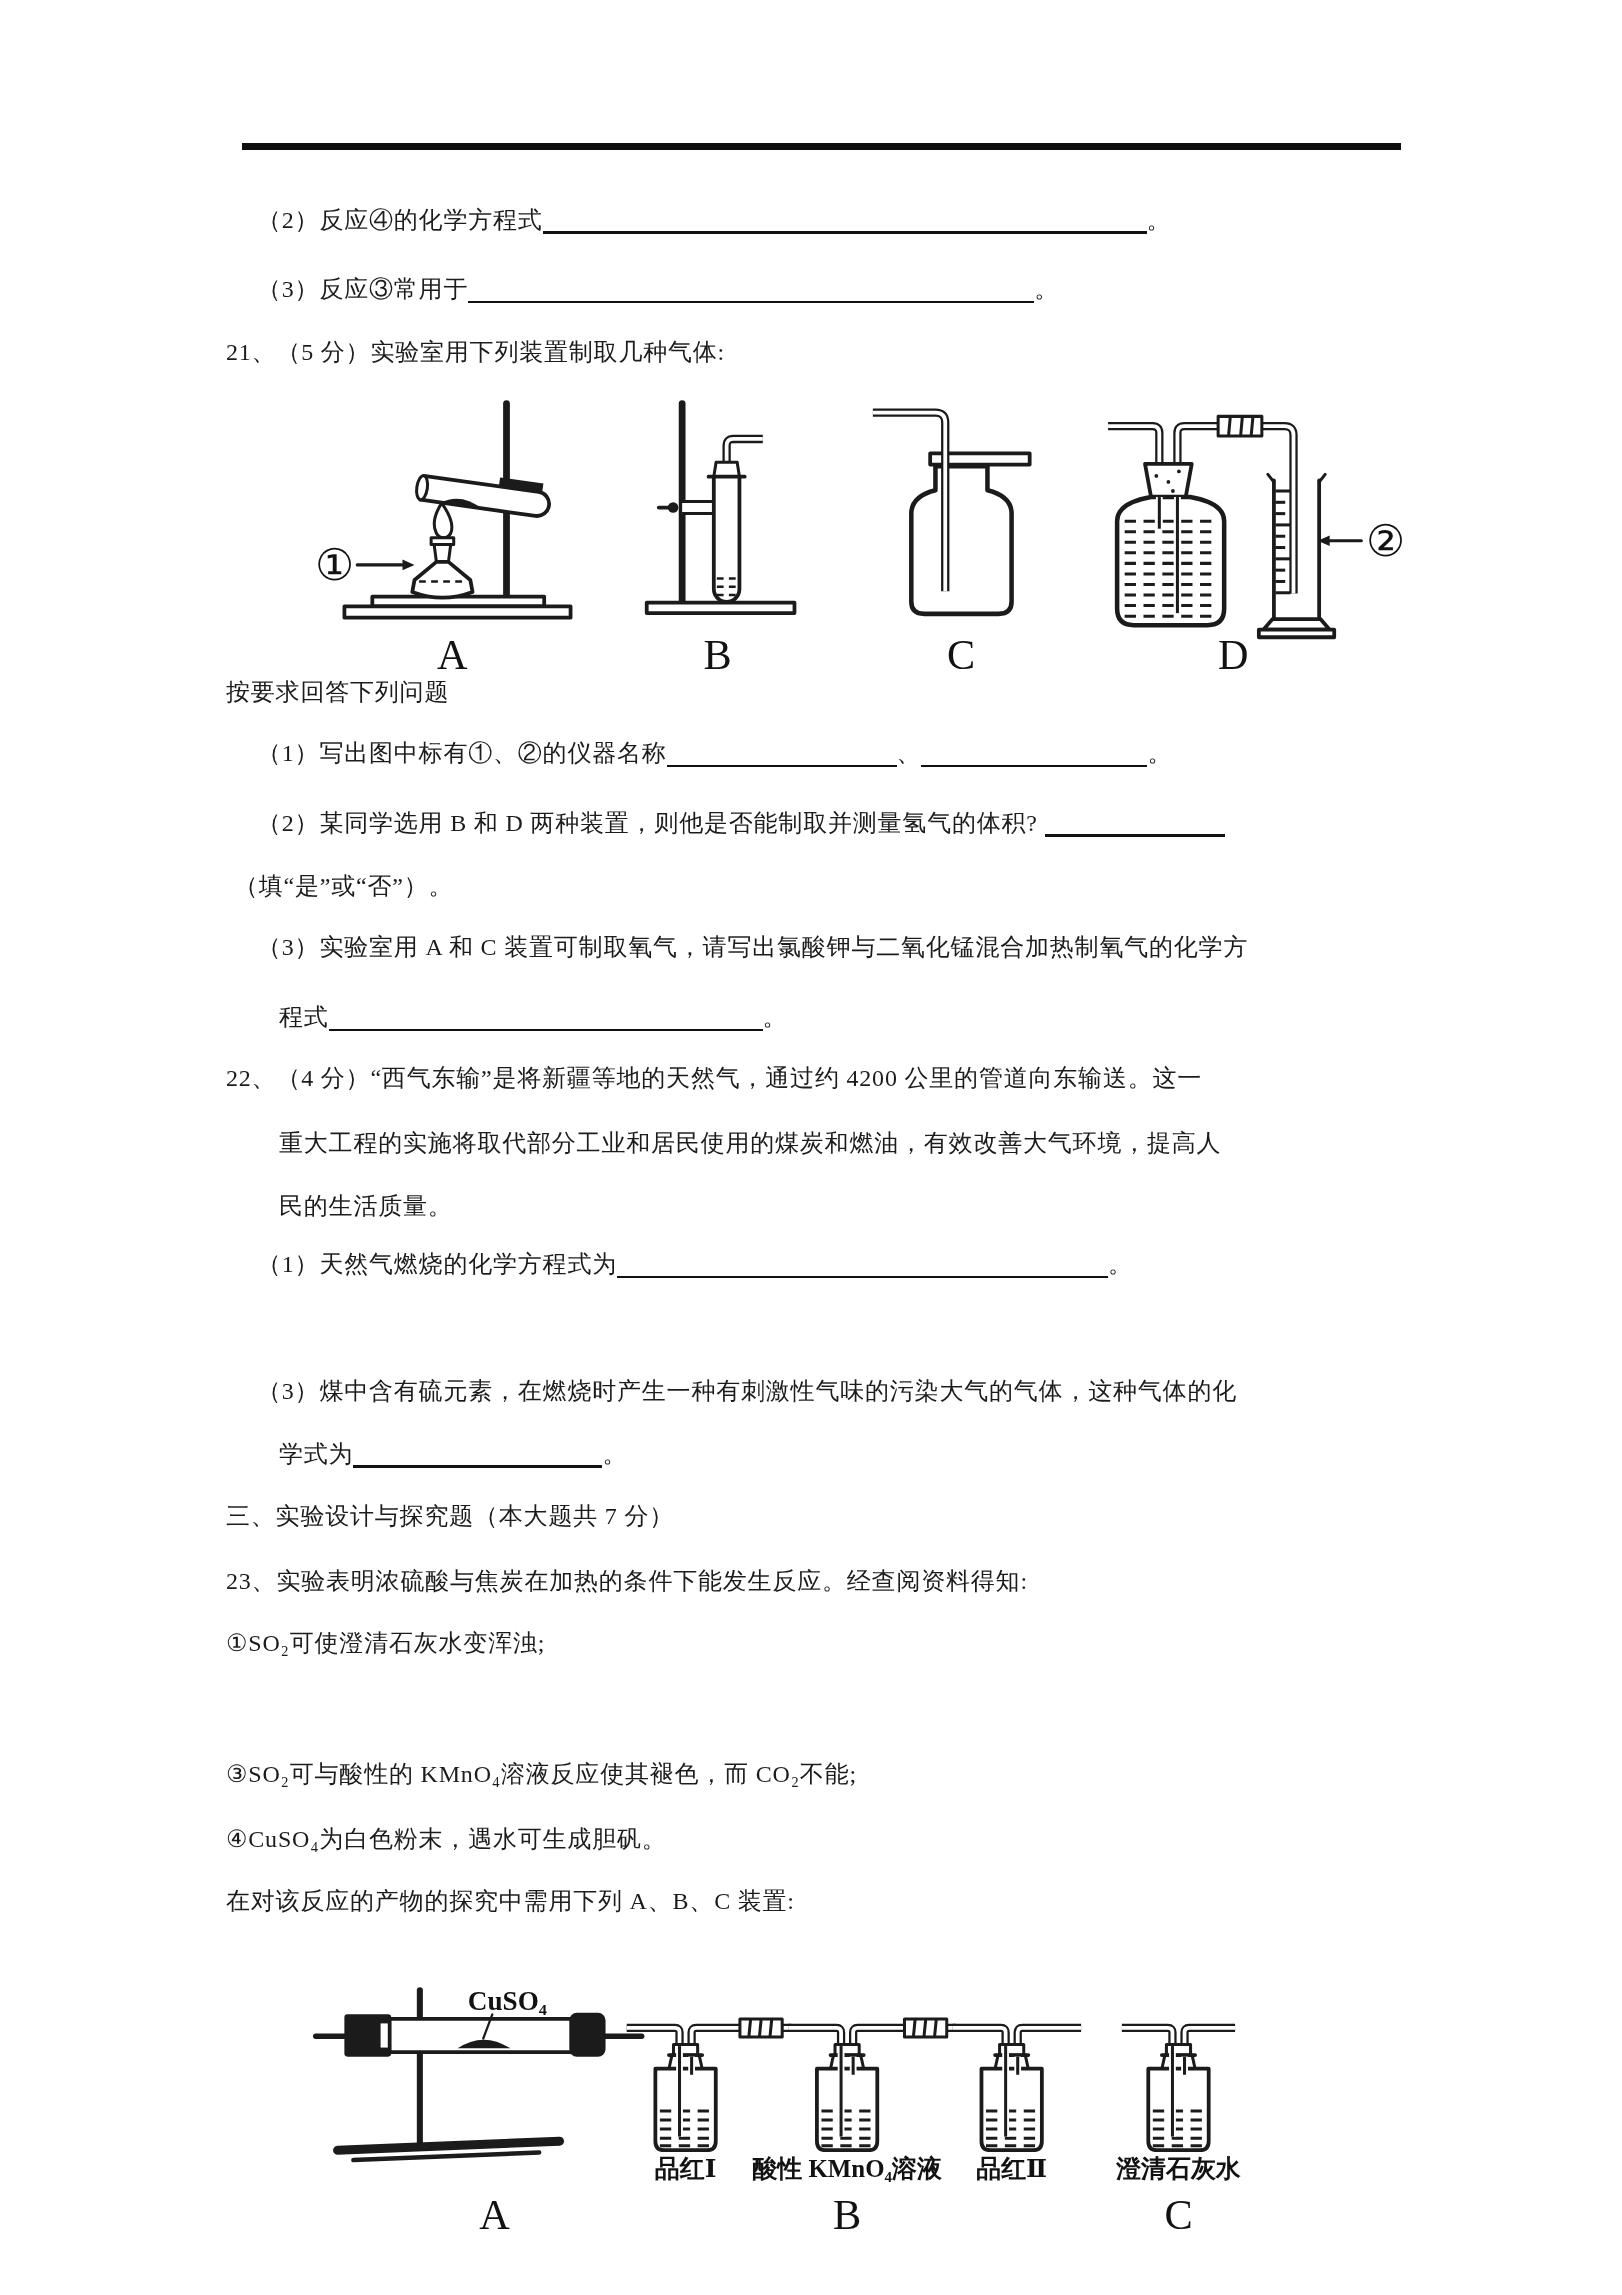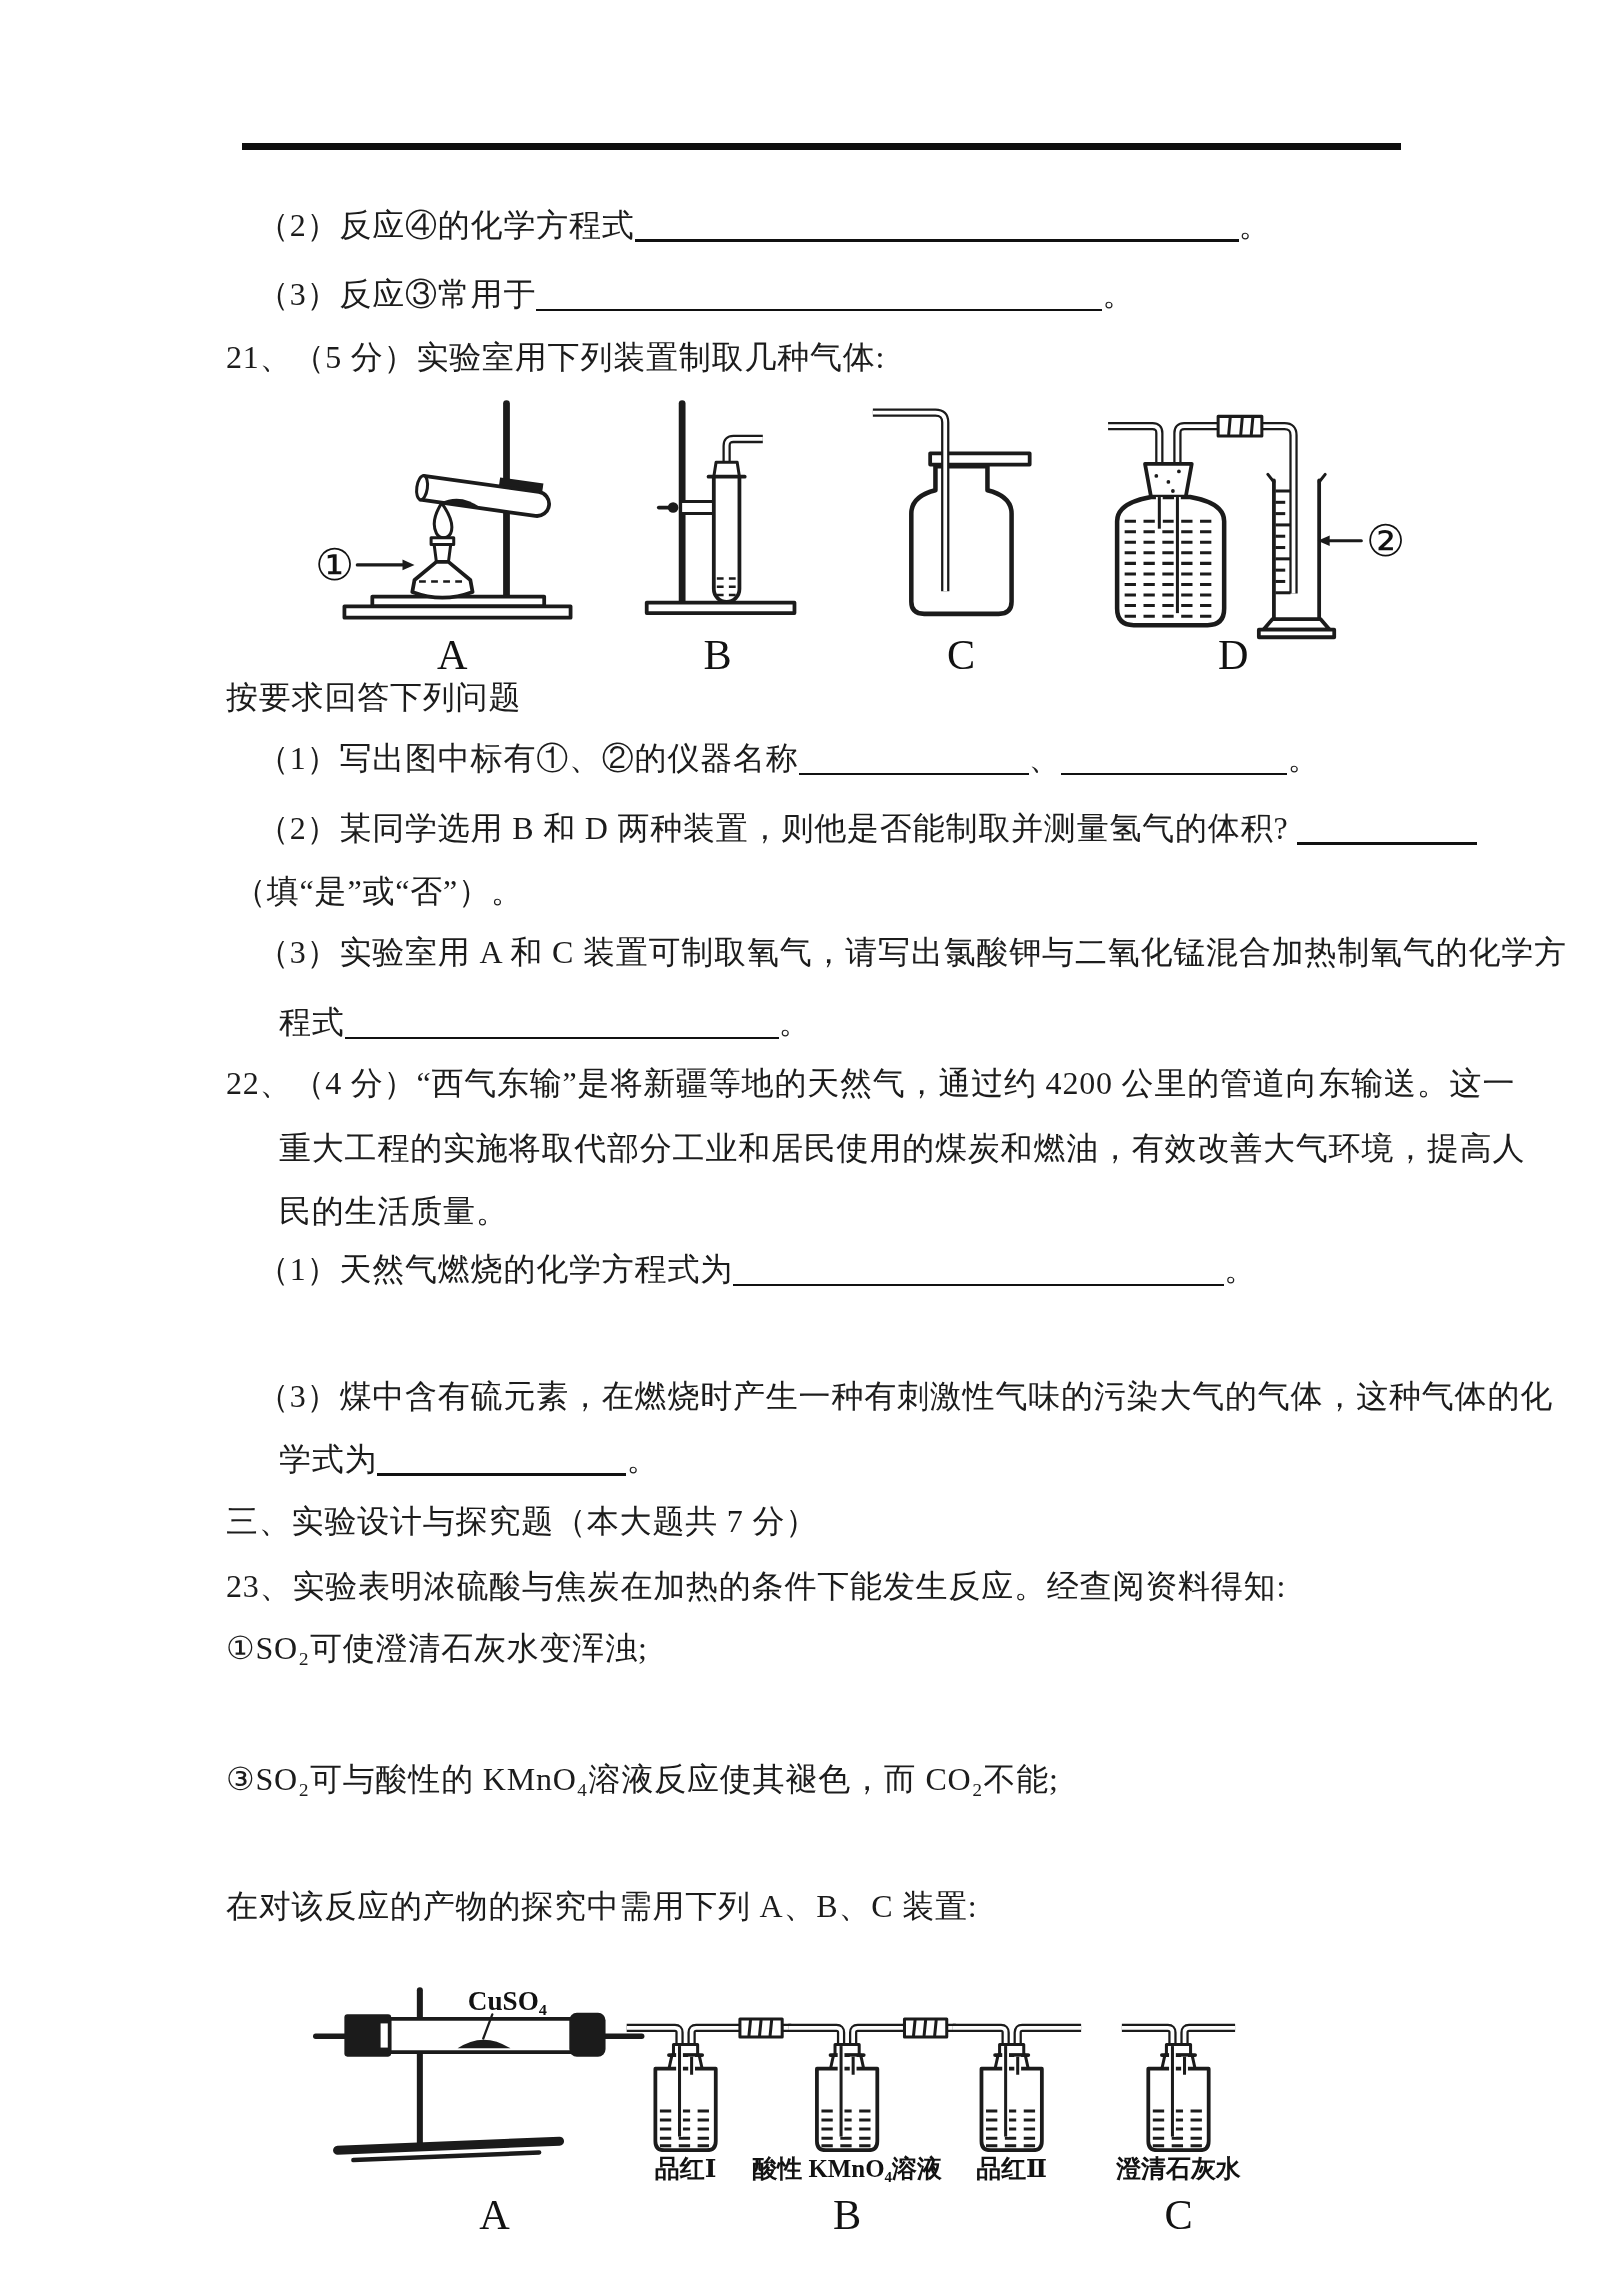--- a/index.html
+++ b/index.html
@@ -6,21 +6,21 @@
   .page {
     position:relative;
     width:1623px; height:2295px;
     margin:0 auto;
     background:#ffffff;
     font-family:"Liberation Serif","DejaVu Serif",serif;
     color:#1c1c1c;
     overflow:hidden;
   }
   .toprule { position:absolute; left:242px; top:143px; width:1159px; height:6.8px; background:#0e0e0e; }
-  .ln { position:absolute; white-space:nowrap; font-size:32px; line-height:1.25; letter-spacing:0.8px; }
+  .ln { position:absolute; white-space:nowrap; font-size:24px; line-height:1.25; letter-spacing:0.8px; }
   .blank {
     display:inline-block;
     border-bottom:3px solid #111;
     height:22.6px;
     vertical-align:-6px;
   }
   .blank.thin { border-bottom-width:2.3px; }
   svg { position:absolute; overflow:visible; }
   
   .sk  { stroke:#1b1b1b; fill:none; stroke-width:5; stroke-linecap:round; stroke-linejoin:round; }
@@ -211,20 +211,23 @@
   </div>
   <div class="ln" style="top:1566px; left:226px;">
     <span>23、实验表明浓硫酸与焦炭在加热的条件下能发生反应。经查阅资料得知:</span>
   </div>
   <div class="ln" style="top:1628px; left:226px;">
     <span>①SO₂可使澄清石灰水变浑浊;</span>
   </div>
   <div class="ln" style="top:1759px; left:226px;">
     <span>③SO₂可与酸性的 KMnO₄溶液反应使其褪色，而 CO₂不能;</span>
   </div>
+  <div class="ln" style="top:1824px; left:226px;">
+    <span>④CuSO₄为白色粉末，遇水可生成胆矾。</span>
+  </div>
   <div class="ln" style="top:1886px; left:226px;">
     <span>在对该反应的产物的探究中需用下列 A、B、C 装置:</span>
   </div>
 
   <svg style="left:287px; top:1978px;" width="1087" height="272" viewBox="380 2620 1440 360" xmlns="http://www.w3.org/2000/svg">
 
     <g>
       <line class="sk" style="stroke-width:8" x1="556" y1="2636" x2="556" y2="2842"></line>
       <line class="sk" style="stroke-width:7" x1="418" y1="2697" x2="458" y2="2697"></line>
       <line class="sk" style="stroke-width:7" x1="800" y1="2697" x2="850" y2="2697"></line>

